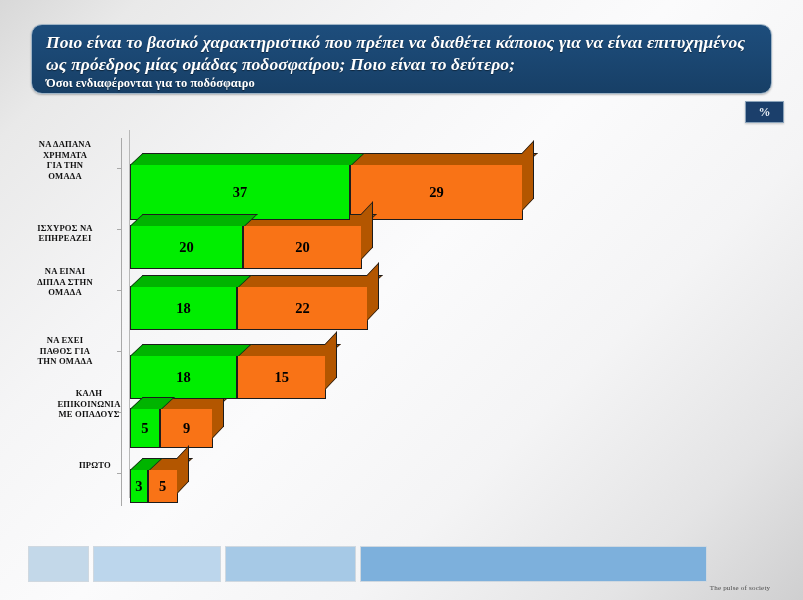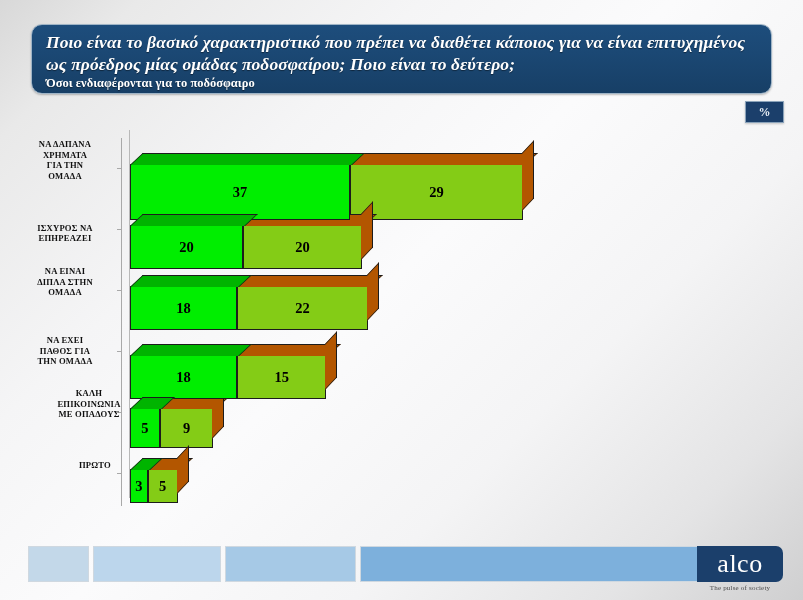--- a/index.html
+++ b/index.html
@@ -178,21 +178,21 @@
     box-sizing: border-box;
     border: 1px solid #1c1c1c;
     display: flex;
     align-items: center;
     justify-content: center;
     font-size: 14.5px;
     font-weight: bold;
     color: #000000;
   }
   .seg.green { background: #00ee00; }
-  .seg.orange { background: #84cc16; }
+  .seg.orange { background: #f97316; }
 
   
   .seg .top {
     position: absolute;
     left: -1px;
     bottom: 100%;
     height: 12px;
     box-sizing: border-box;
     border: 1px solid #1c1c1c;
     border-bottom: none;
@@ -406,19 +406,16 @@
       </div>
   </div>
 
   <div class="footer">
     <div class="footer-bars" id="footer-bars">
         <div class="fbar" style="width: 61px; background: rgb(195, 216, 233);"></div>
         <div class="fbar" style="width: 128px; background: rgb(188, 214, 236);"></div>
         <div class="fbar" style="width: 131px; background: rgb(166, 201, 230);"></div>
         <div class="fbar" style="width: 347px; background: rgb(125, 176, 220);"></div>
       </div>
-    <div class="logo-box">
-      <span class="logo-text">alco</span>
-    </div>
     <div class="logo-tagline">The pulse of society</div>
   </div>
 
 </div>
 
 </body></html>

